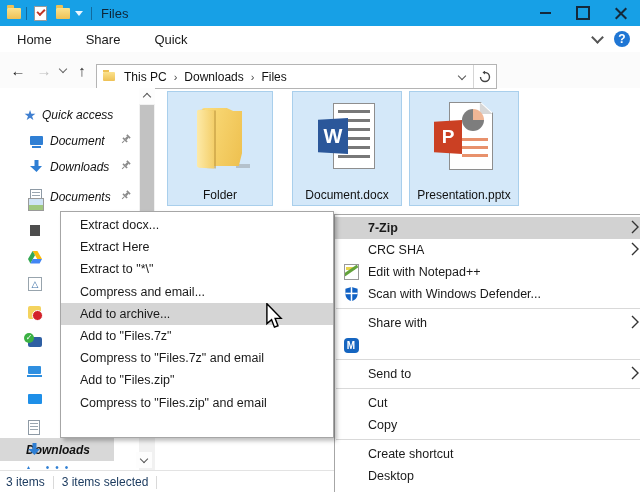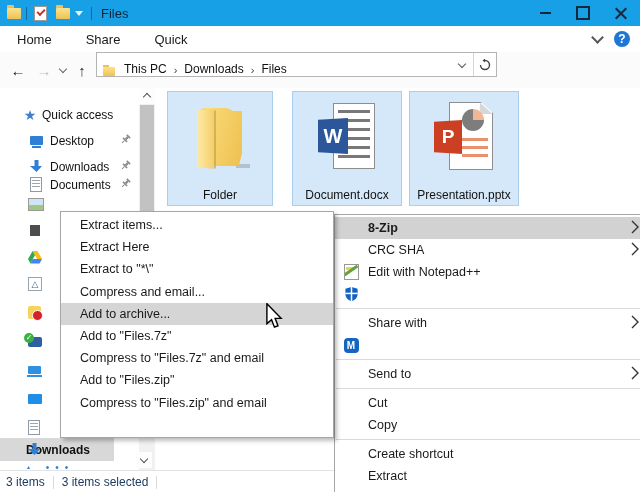--- a/index.html
+++ b/index.html
@@ -33,38 +33,38 @@
   .help-circle{width:16px;height:16px;border-radius:50%;background:#1f76d4;color:#fff;font-size:12px;font-weight:bold;display:flex;align-items:center;justify-content:center;}
 
   
   .addressrow{position:absolute;left:0;top:52px;width:640px;height:36px;background:#fbfbfb;}
   .nav-glyph{position:absolute;top:0;height:36px;display:flex;align-items:center;justify-content:center;font-size:15px;}
   .nav-back{left:6px;width:24px;color:#1c1c1c;}
   .nav-fwd{left:32px;width:24px;color:#c0c0c0;}
   .nav-chev{left:56px;width:14px;}
   .nav-chev .chev{width:5px;height:5px;border-right:1.6px solid #666;border-bottom:1.6px solid #666;transform:rotate(45deg);margin-top:-2px;}
   .nav-up{left:70px;width:24px;color:#333;}
-  .addressbox{position:absolute;left:96px;top:0;width:399px;height:23px;background:#fff;border:1px solid #b4b4b4;display:flex;align-items:flex-end;}
+  .addressbox{position:absolute;left:96px;top:12px;width:399px;height:23px;background:#fff;border:1px solid #b4b4b4;display:flex;align-items:center;}
   .ab-folder{width:12px;height:9px;background:linear-gradient(#fbe28d,#eec155);border-radius:1px;margin:0 7px 0 6px;position:relative;}
   .ab-folder::before{content:"";position:absolute;left:0;top:-2px;width:6px;height:2px;background:#eec155;}
   .crumb{font-size:12px;color:#111;padding:0 2px;}
   .crumb-sep{font-size:11px;color:#444;padding:0 5px;}
   .ab-right{margin-left:auto;display:flex;align-items:center;height:100%;}
   .ab-chev{padding:0 8px;}
   .ab-chev .chev{width:5px;height:5px;border-right:1.6px solid #555;border-bottom:1.6px solid #555;transform:rotate(45deg);margin-top:-2px;}
   .ab-refresh{width:22px;height:100%;border-left:1px solid #d5d5d5;display:flex;align-items:center;justify-content:center;}
   .searchbox{position:absolute;left:527px;top:6px;width:111px;height:23px;background:#fff;border:1px solid #b4b4b4;display:flex;align-items:center;}
   .search-text{padding-left:9px;color:#1a1a1a;font-size:12px;}
   .search-ico{margin-left:auto;margin-right:6px;}
 
   
   .sidebar{position:absolute;left:0;top:88px;width:140px;height:382px;background:#fff;}
   .side-row{position:absolute;left:0;width:140px;height:21px;display:flex;align-items:center;}
   .side-ico{position:absolute;width:16px;height:16px;display:flex;align-items:center;justify-content:center;}
-  .side-label{font-size:12px;color:#111;}
+  .side-label{font-size:12px;color:#111;font-style:italic;}
   .pin{position:absolute;left:120px;}
   .star{color:#3f7fd0;font-size:14px;line-height:1;}
   .monitor{width:13px;height:9px;background:#2f7fd4;border-radius:1px;position:relative;}
   .monitor::after{content:"";position:absolute;left:2px;bottom:-3px;width:9px;height:2px;background:#2f7fd4;}
   .doc-ic{width:10px;height:13px;background:#fff;border:1px solid #8e9aa5;position:relative;}
   .doc-ic::after{content:"";position:absolute;left:1px;top:2px;right:1px;height:8px;
      background:repeating-linear-gradient(to bottom,#9aa6b0 0 1px,transparent 1px 3px);}
 
   
   .stack-ico{position:absolute;left:28px;width:16px;height:16px;}
@@ -214,21 +214,21 @@
     <div class="side-row" style="top:16px">
       <span class="side-ico" style="left:22px">
           <span class="star">★</span>
         </span>
       <span class="side-label" style="margin-left:42px">Quick access</span>
     </div>
     <div class="side-row" style="top:42px">
       <span class="side-ico" style="left:28px">
           <span class="monitor"></span>
         </span>
-      <span class="side-label" style="margin-left:50px">Desktop</span>
+      <span class="side-label" style="margin-left:50px">Document</span>
       <span class="pin">
         <svg width="11" height="11" viewBox="0 0 11 11">
             <g transform="rotate(45 5.5 5.5)" fill="#8a8a8a">
               <rect x="3.2" y="0.5" width="4.6" height="1.6"></rect>
               <rect x="4.4" y="2.1" width="2.2" height="3.2"></rect>
               <rect x="2.6" y="5.3" width="5.8" height="1.6"></rect>
               <rect x="5" y="6.9" width="1" height="3.4"></rect>
             </g>
           </svg>
       </span>
@@ -244,21 +244,21 @@
         <svg width="11" height="11" viewBox="0 0 11 11">
             <g transform="rotate(45 5.5 5.5)" fill="#8a8a8a">
               <rect x="3.2" y="0.5" width="4.6" height="1.6"></rect>
               <rect x="4.4" y="2.1" width="2.2" height="3.2"></rect>
               <rect x="2.6" y="5.3" width="5.8" height="1.6"></rect>
               <rect x="5" y="6.9" width="1" height="3.4"></rect>
             </g>
           </svg>
       </span>
     </div>
-    <div class="side-row" style="top:86px">
+    <div class="side-row" style="top:98px">
       <span class="side-ico" style="left:28px">
           <span class="doc-ic"></span>
         </span>
       <span class="side-label" style="margin-left:50px">Documents</span>
       <span class="pin">
         <svg width="11" height="11" viewBox="0 0 11 11">
             <g transform="rotate(45 5.5 5.5)" fill="#8a8a8a">
               <rect x="3.2" y="0.5" width="4.6" height="1.6"></rect>
               <rect x="4.4" y="2.1" width="2.2" height="3.2"></rect>
               <rect x="2.6" y="5.3" width="5.8" height="1.6"></rect>
@@ -333,34 +333,34 @@
       <div class="p-page"></div>
         <div class="p-fold"></div>
         <div class="p-pie"></div>
         <div class="p-lines"></div>
       <div class="p-box">P</div>
     </div>
     <div class="tile-label">Presentation.pptx</div>
   </div>
 
   <div class="submenu">
-    <div class="sm-row">Extract items...</div>
+    <div class="sm-row">Extract docx...</div>
     <div class="sm-row">Extract Here</div>
     <div class="sm-row">Extract to "*\"</div>
     <div class="sm-row">Compress and email...</div>
     <div class="sm-row hl">Add to archive...</div>
     <div class="sm-row">Add to "Files.7z"</div>
     <div class="sm-row">Compress to "Files.7z" and email</div>
     <div class="sm-row">Add to "Files.zip"</div>
     <div class="sm-row">Compress to "Files.zip" and email</div>
   </div>
 
   <div class="ctxmenu">
     <div class="cm-row hl bold">
-      <span>8-Zip</span>
+      <span>7-Zip</span>
       <span class="cm-arrow">
         <svg width="8" height="14" viewBox="0 0 8 14">
             <path d="M1 1 L7 7 L1 13" fill="none" stroke="#333" stroke-width="1.4"></path>
           </svg></span>
     </div>
     <div class="cm-row">
       <span>CRC SHA</span>
       <span class="cm-arrow">
         <svg width="8" height="14" viewBox="0 0 8 14">
             <path d="M1 1 L7 7 L1 13" fill="none" stroke="#333" stroke-width="1.4"></path>
@@ -380,20 +380,21 @@
                 <path d="M8 0.5 L14.5 2.5 V8 C14.5 12 11.5 14.7 8 15.5 C4.5 14.7 1.5 12 1.5 8 V2.5 Z"></path>
               </clipPath>
             </defs>
           <path d="M8 0.5 L14.5 2.5 V8 C14.5 12 11.5 14.7 8 15.5 C4.5 14.7 1.5 12 1.5 8 V2.5 Z" fill="#1262c4"></path>
           <g clip-path="url(#shield)">
               <rect x="7.2" y="0" width="1.6" height="16" fill="#fff"></rect>
               <rect x="0" y="6.6" width="16" height="1.6" fill="#fff"></rect>
             </g>
         </svg>
       </span>
+      <span>Scan with Windows Defender...</span>
     </div>
     <div class="msep"></div>
     <div class="cm-row">
       <span>Share with</span>
       <span class="cm-arrow">
         <svg width="8" height="14" viewBox="0 0 8 14">
             <path d="M1 1 L7 7 L1 13" fill="none" stroke="#333" stroke-width="1.4"></path>
           </svg></span>
     </div>
     <div class="cm-row">
@@ -414,21 +415,21 @@
         <span>Cut</span>
       </div>
     <div class="cm-row">
         <span>Copy</span>
       </div>
     <div class="msep"></div>
     <div class="cm-row">
         <span>Create shortcut</span>
       </div>
     <div class="cm-row">
-        <span>Extract</span>
+        <span>Desktop</span>
       </div>
     <div class="cm-row">
         <span>Rename</span>
       </div>
   </div>
 
   <div class="dl-row">
     <span class="side-ico" style="left:26px;position:relative;left:26px;">
       <svg width="13" height="14" viewBox="0 0 13 14">
           <path d="M4.5 0 h4 v6 h3.5 L6.5 12 L0 6 h4.5 Z" fill="#2f7fd4"></path>

